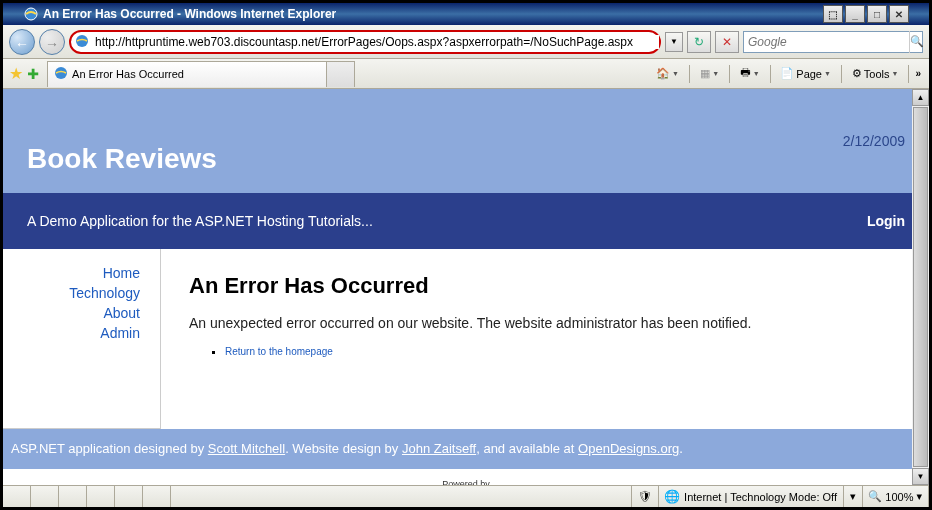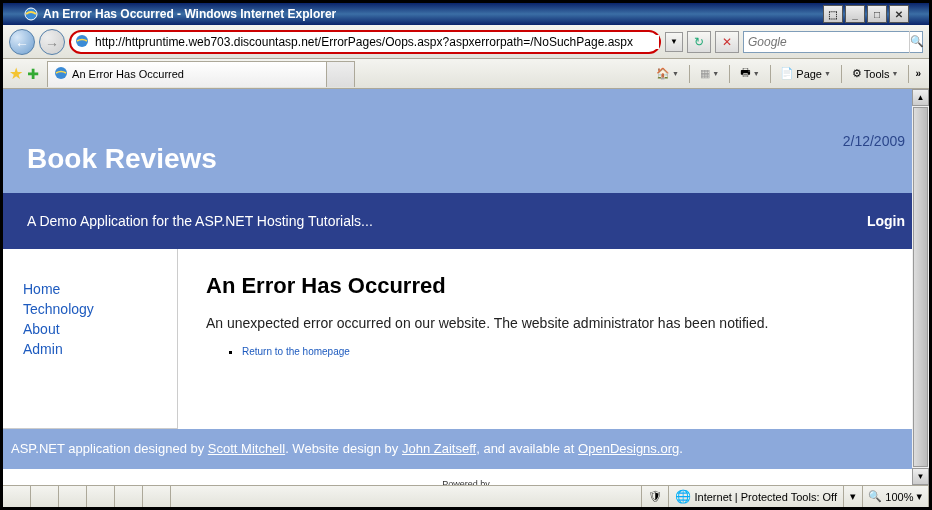--- a/index.html
+++ b/index.html
@@ -146,24 +146,25 @@
   color: #fff;
   padding: 20px 24px;
   display: flex;
   font-size: 14px;
   font-family: Verdana, sans-serif;
 }
 .page-subbar .desc { flex: 1; }
 .page-subbar .login { font-weight: bold; cursor: pointer; }
 .page-body { display: flex; min-height: 180px; }
 .sidebar {
-  width: 175px;
+  width: 158px;
   border-right: 1px solid #ccc;
   border-bottom: 1px solid #ccc;
-  padding: 30px 20px;
+  padding: 14px 20px;
+  text-align: right;
 }
 .sidebar a { display: block; color: #1e5bbf; font-size: 14px; text-decoration: none; padding: 2px 0; font-family: Verdana, sans-serif; cursor: pointer; }
 .main { flex: 1; padding: 24px 28px; font-family: Verdana, sans-serif; }
 .main h2 { font-size: 22px; font-weight: bold; color: #000; margin-bottom: 16px; }
 .main p { font-size: 14px; color: #222; margin-bottom: 14px; }
 .main ul { list-style: square; margin-left: 36px; }
 .main ul li a { color: #1e5bbf; font-size: 10px; text-decoration: none; }
 .page-footer {
   background: #8ca9db;
   color: #fff;
@@ -332,18 +333,18 @@
       <div></div>
         <div></div>
         <div></div>
         <div></div>
         <div></div>
         <div></div>
     </div>
     <div class="pane">
         <span>🛡</span>
       </div>
-    <div class="pane"><span class="globe">🌐</span>&nbsp;<span>Internet | Protected Tools: Off</span></div>
+    <div class="pane"><span class="globe">🌐</span>&nbsp;<span>Internet | Technology Mode: Off</span></div>
     <div class="pane">▾</div>
     <div class="pane"><span>🔍</span>&nbsp;<span>100%</span>&nbsp;▾</div>
   </div>
 
 </div>
 
 </body></html>

